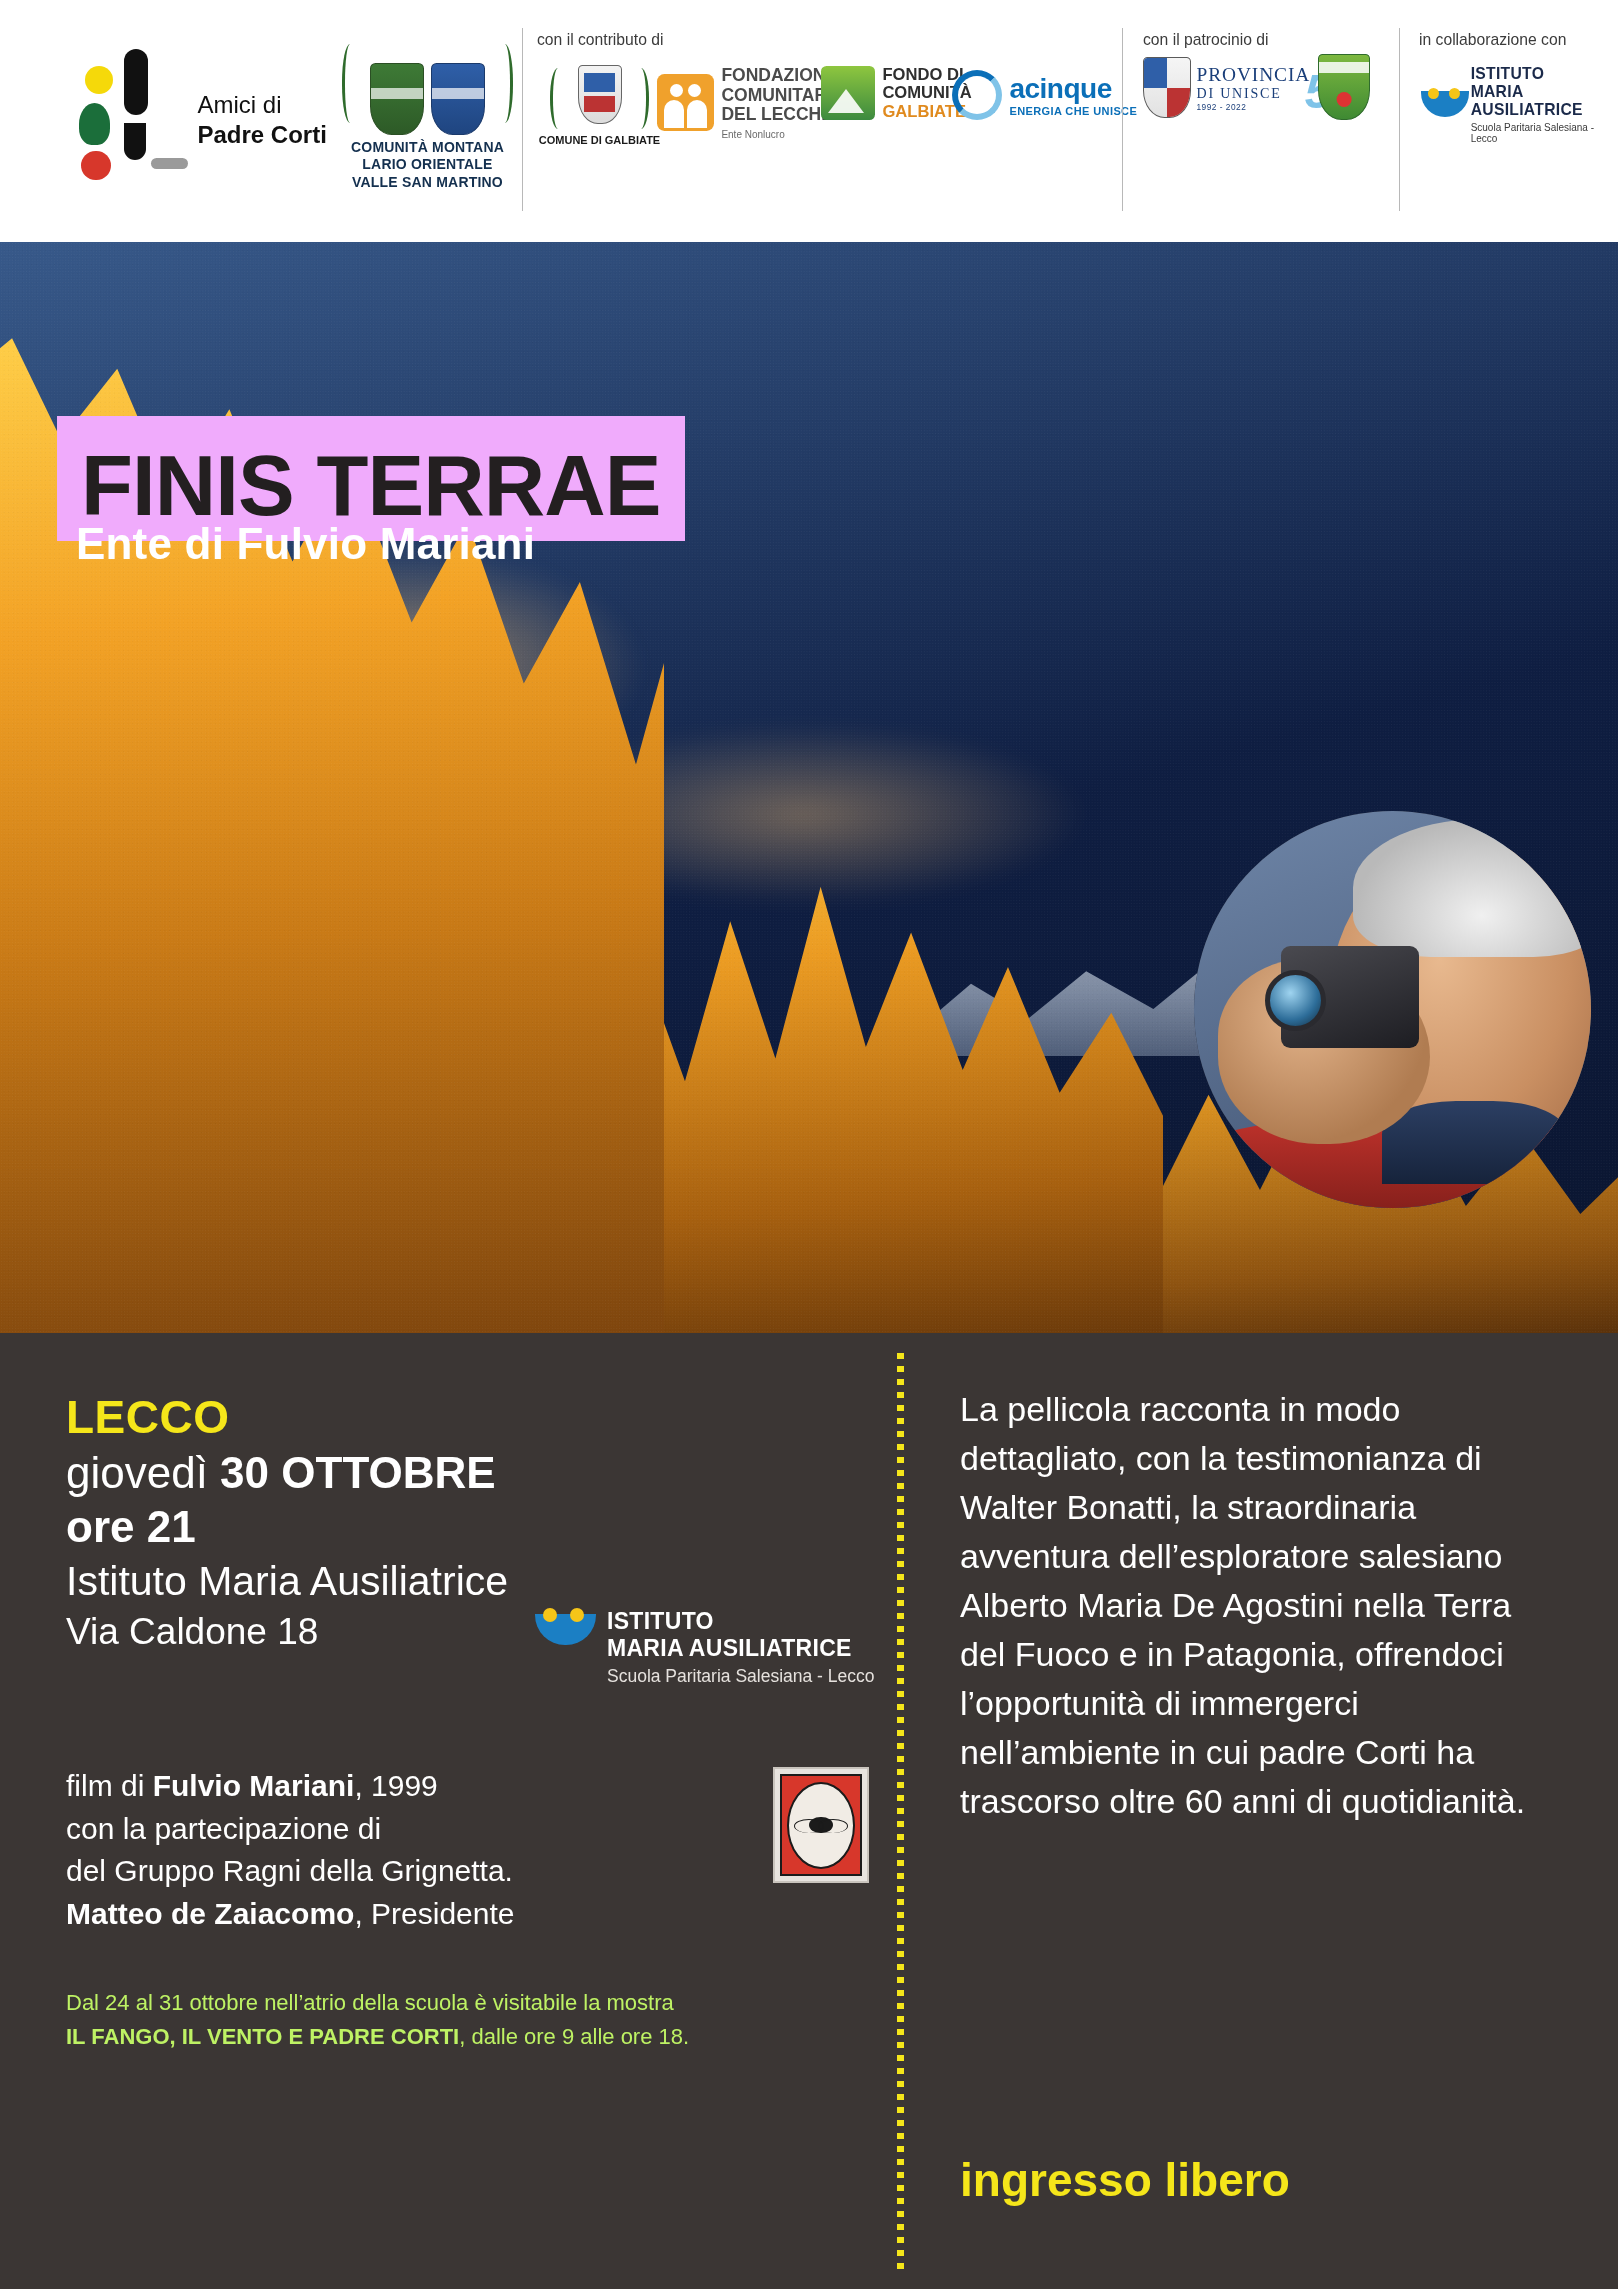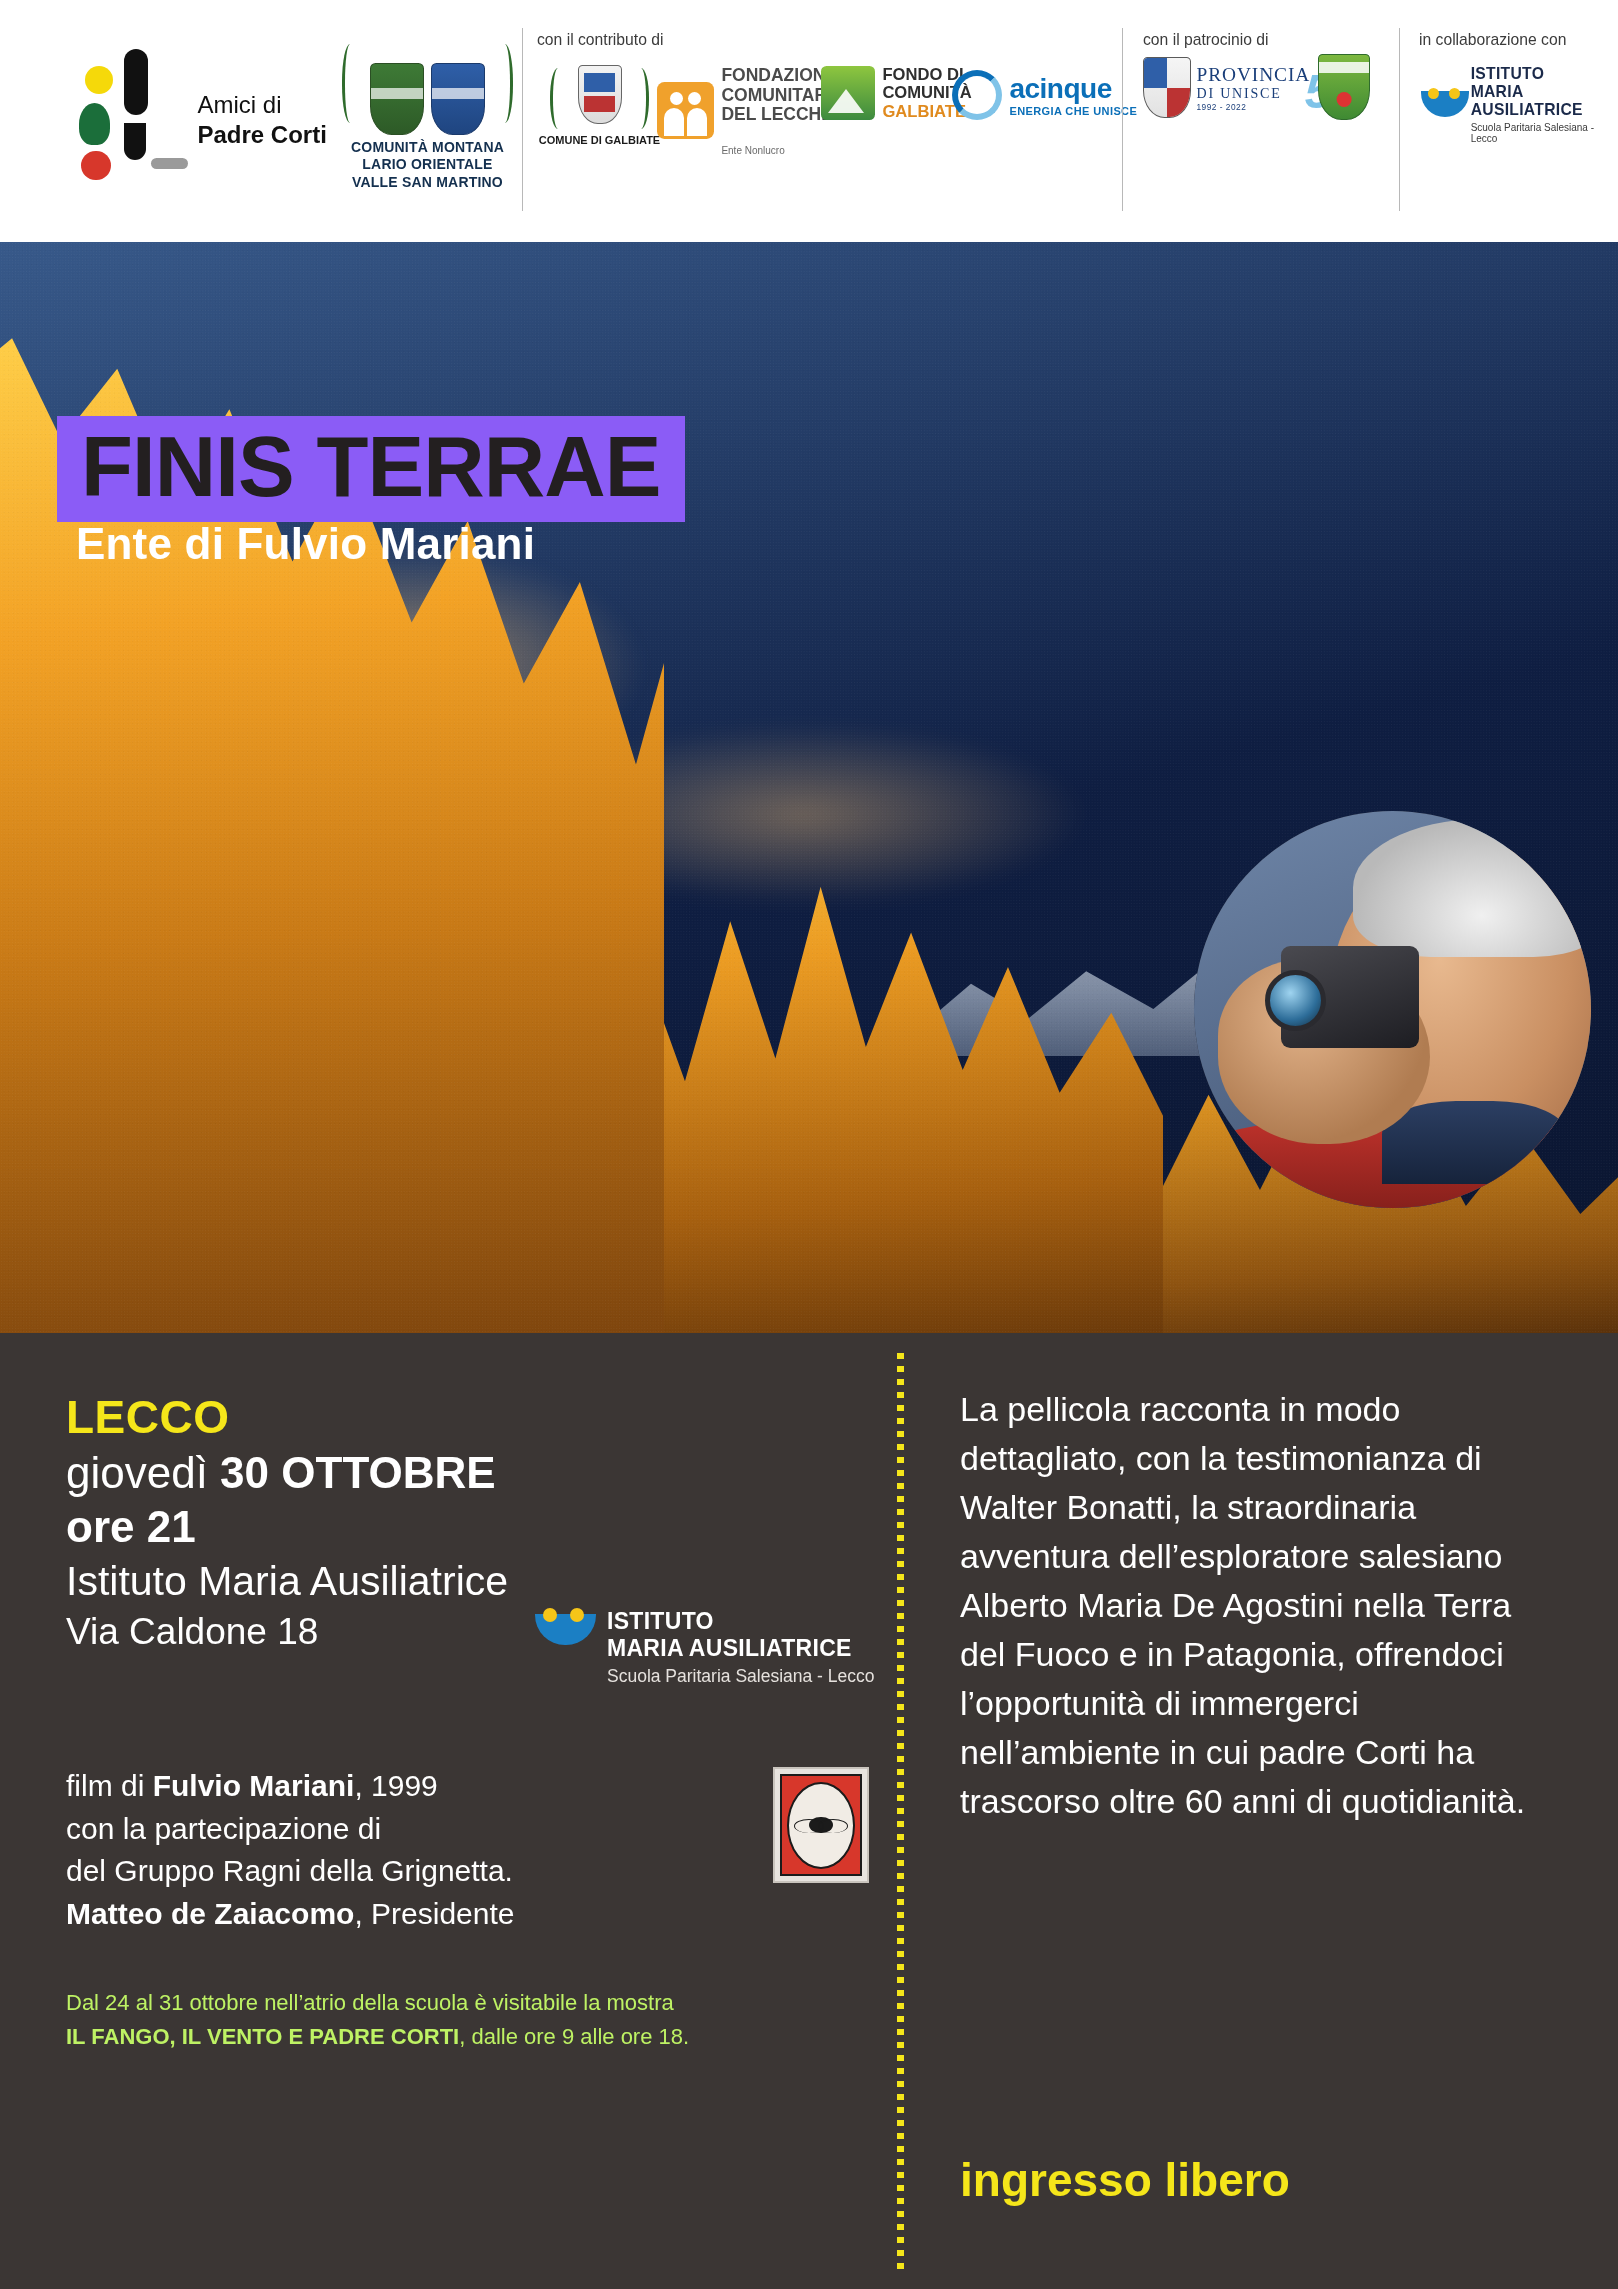--- a/index.html
+++ b/index.html
@@ -98,21 +98,21 @@
 
   
   .fond { left: 657px; top: 66px; }
   .fond-mark {
     width: 57px; height: 57px; border-radius: 7.4px;
     background: #f0a12c; position: relative; overflow:hidden;
     margin-right: 7.4px;
   }
   .fond-mark .fig { position:absolute; background:#fff; border-radius: 50%; }
   .fond-txt { font-size: 17.5px; line-height: 1.12; color:#4b4b4b; font-weight: bold; }
-  .fond-txt .small { display:block; font-size: 10px; font-weight: normal; color:#6a6a6a; margin-top:20px;}
+  .fond-txt .small { display:block; font-size: 10px; font-weight: normal; color:#6a6a6a; margin-top:4px;}
 
   
   .fondo { left: 821px; top: 66px; }
   .fondo-mark {
     width: 54px; height: 54px; margin-right: 7.4px;
     background: linear-gradient(#8ec63f,#3c8a3f);
     border-radius: 5.5px; position:relative; overflow:hidden;
   }
   .fondo-mark .tri { position:absolute; left:7.4px; bottom:7.4px; width:0;height:0;
     border-left: 18.5px solid transparent; border-right:18.5px solid transparent; border-bottom: 24px solid #fff; opacity:.9;}
@@ -219,22 +219,22 @@
       radial-gradient(rgba(0,0,0,.05) 0.9px, transparent 0.9px);
     background-size: 2.8px 2.8px, 4.6px 4.6px;
     background-position: 0 0, 1.8px 1.8px;
     pointer-events:none;
   }
 
   
   .title-hl {
     position: absolute;
     left: 57px; top: 174px;
-    background: #8b5cf6;
-    padding: 8px 24px 13px 24px;
+    background: #f0abfc;
+    padding: 27px 24px 13px 24px;
   }
   .title-hl h1 {
     font-size: 85px;
     line-height: 1;
     color: #231f20;
     font-weight: bold;
     letter-spacing: -0.9px;
   }
   .subtitle {
     position: absolute;

